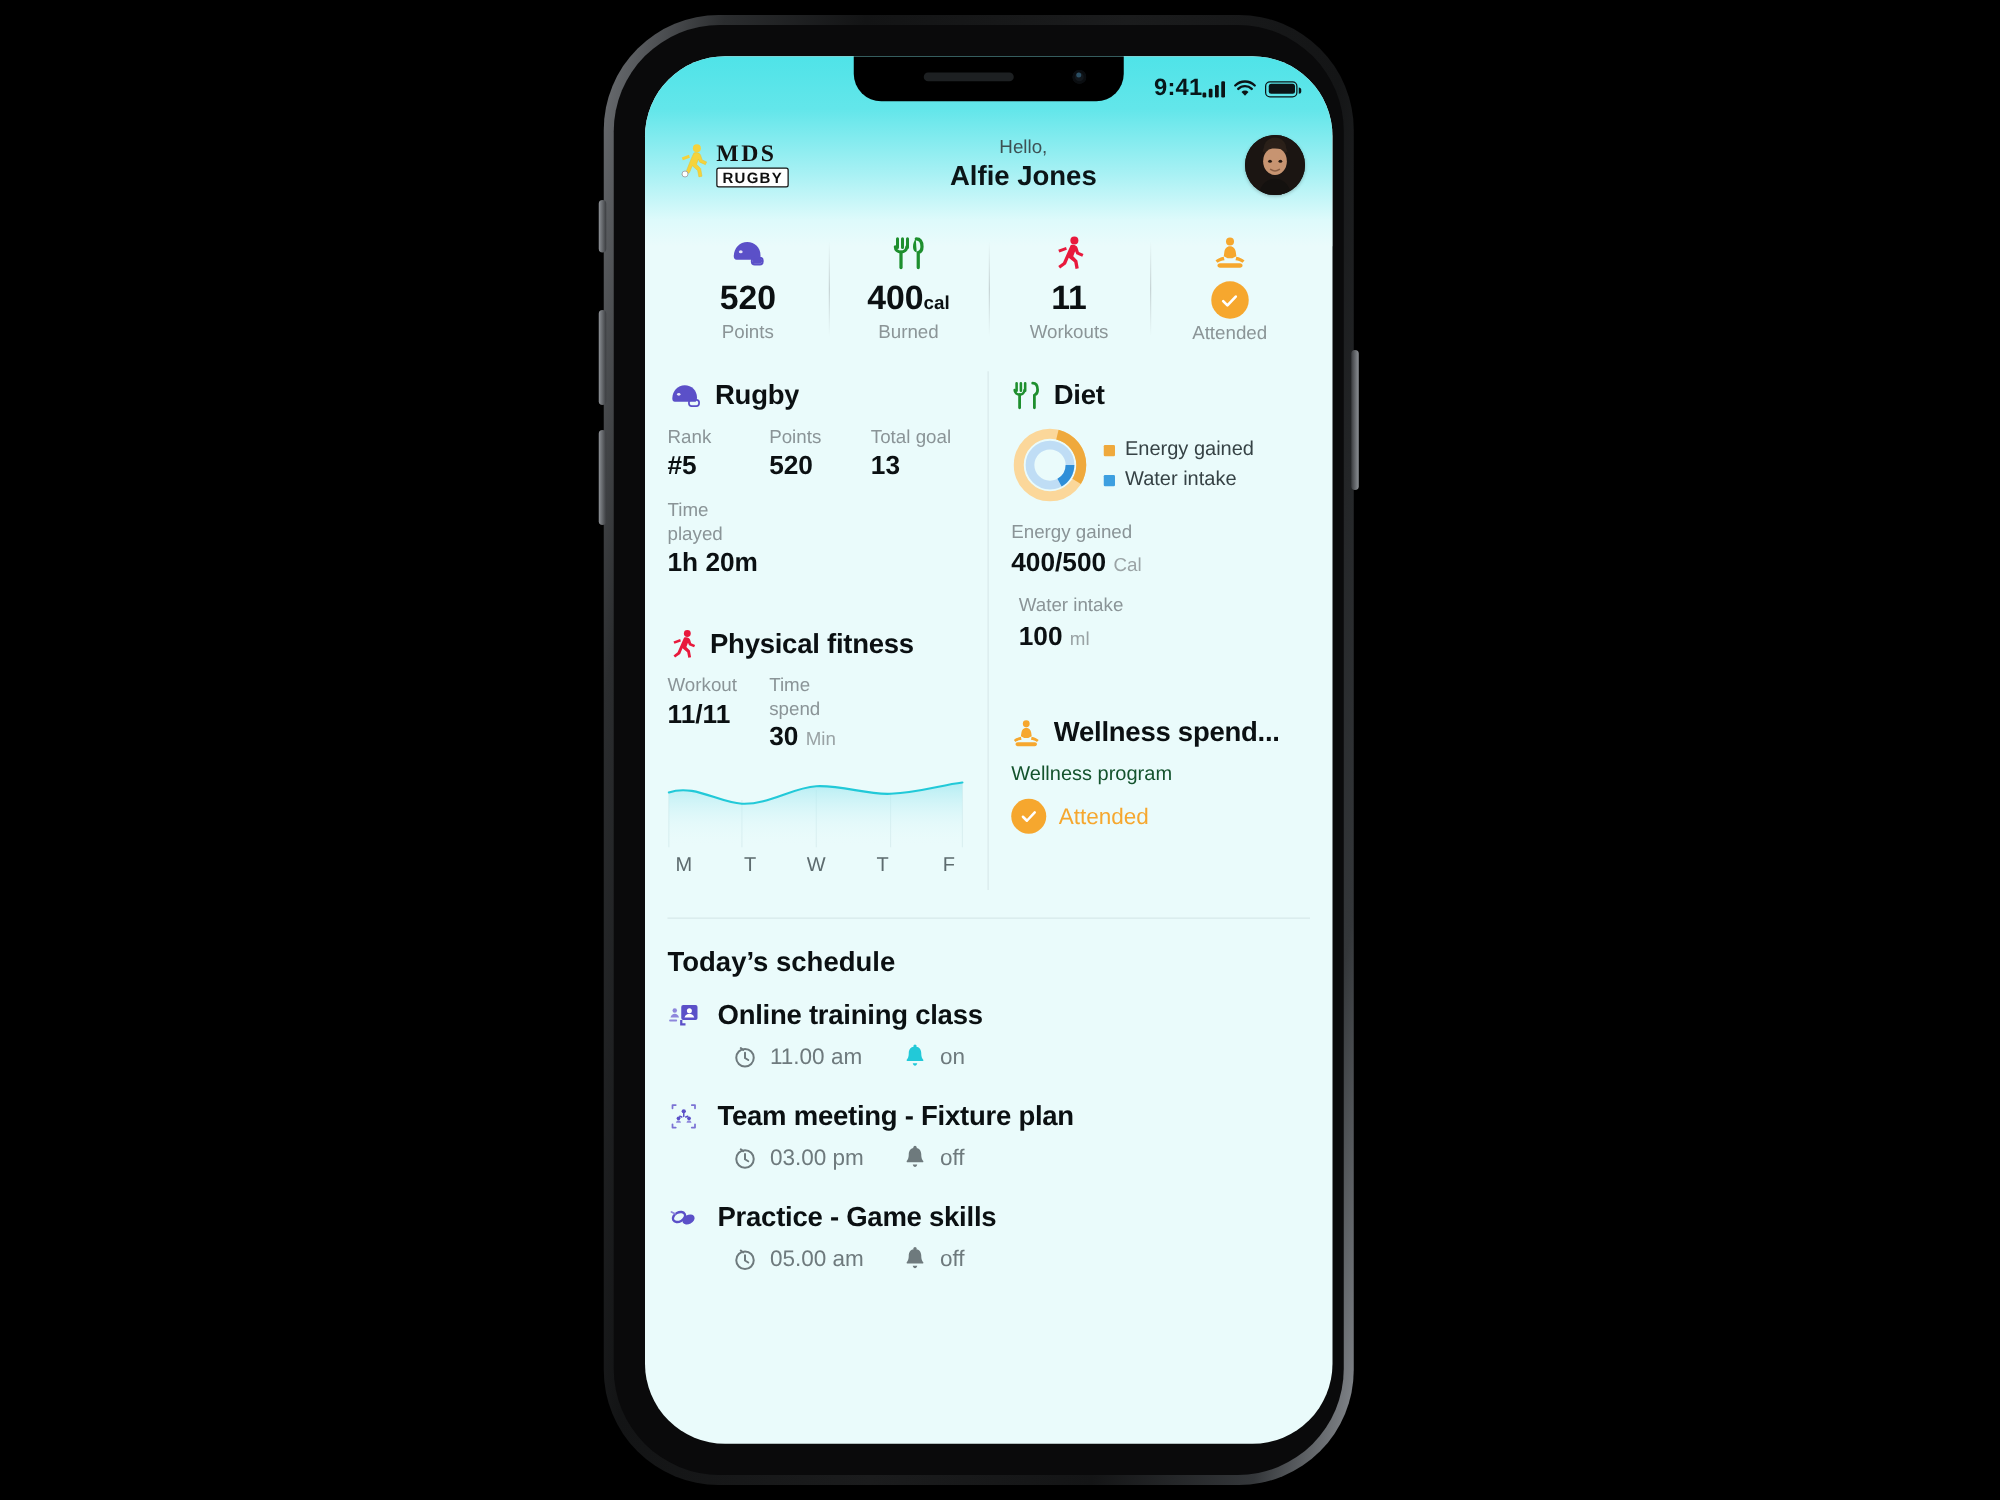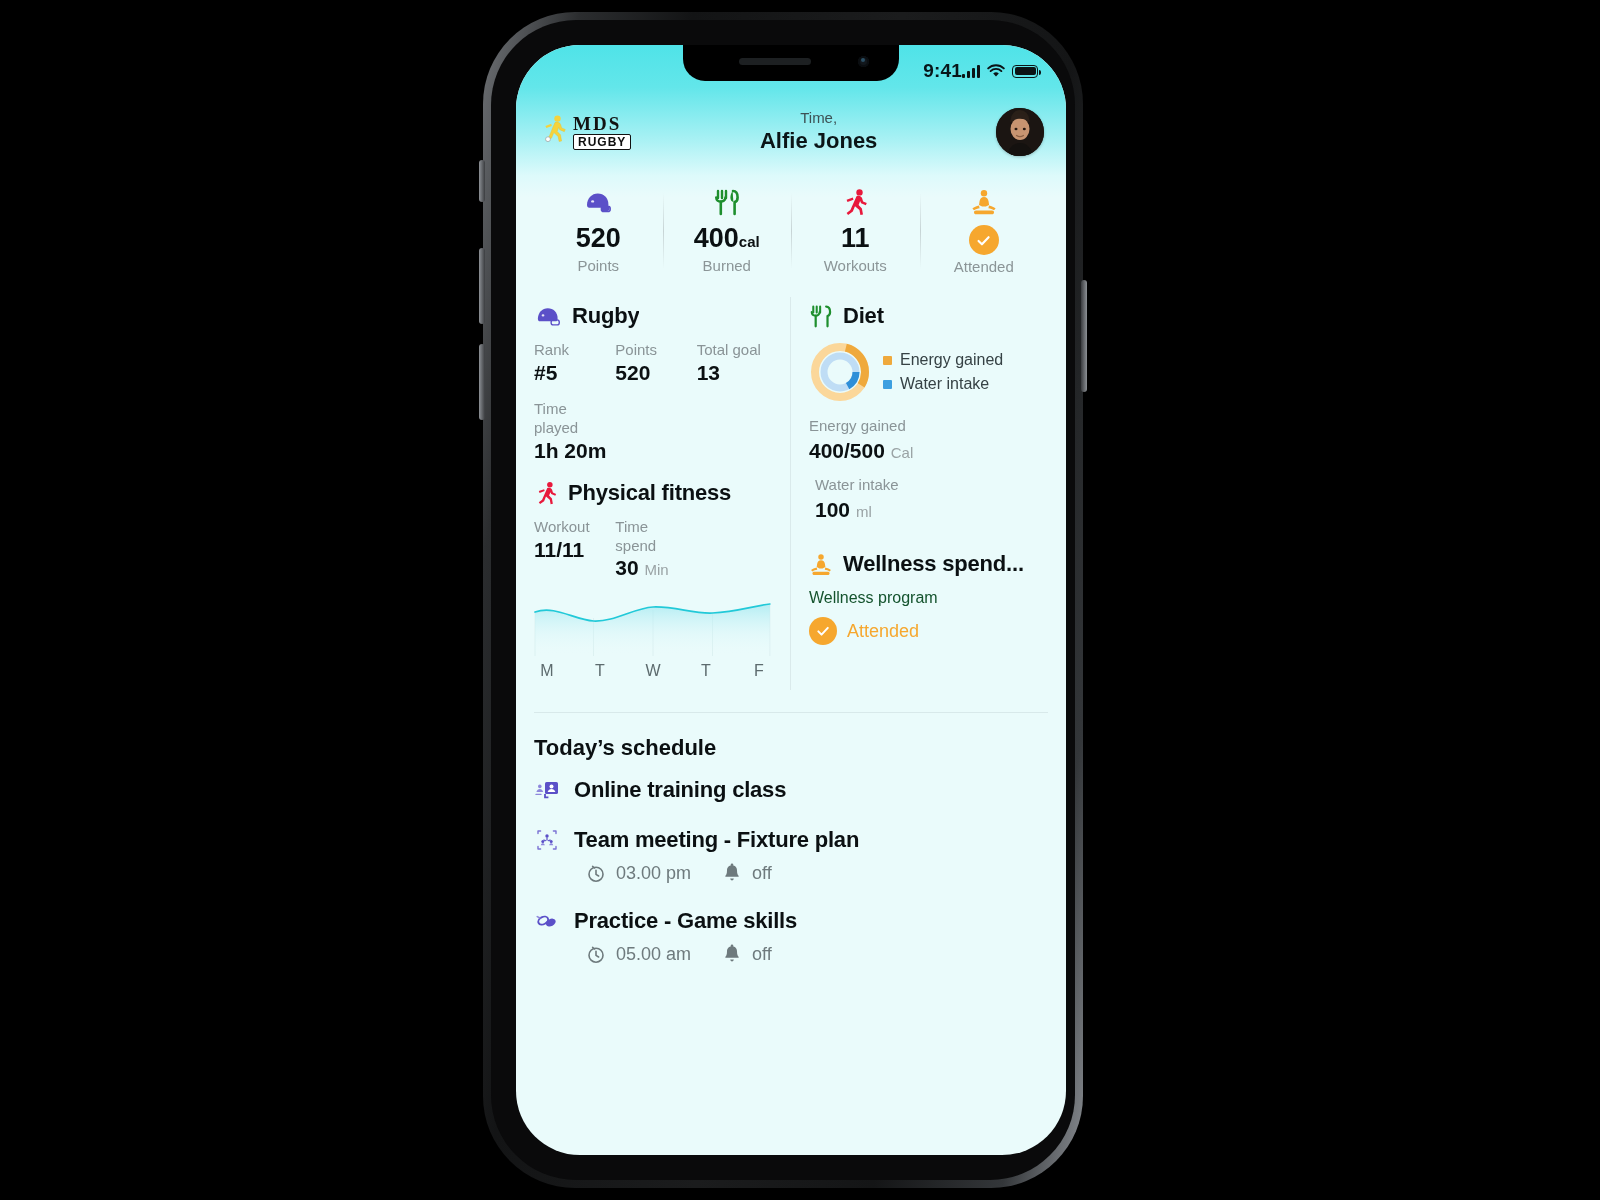--- a/index.html
+++ b/index.html
@@ -110,21 +110,21 @@
   .stat-lbl { font-size:15px; color:#8b9597; margin-top:3px; }
   .check-badge { width:30px; height:30px; border-radius:50%; background:#F6A72E;
                  display:flex; align-items:center; justify-content:center; margin:6px auto 0; }
   .check-badge svg { width:17px; height:17px; }
 
   
   .cards { display:flex; padding: 6px 0 0; }
   .col { width:50%; padding: 0 18px; }
   .col-left { border-right: 1px solid rgba(175,192,194,.28); }
   .card { padding: 6px 0 10px; }
-  .card + .card { }
+  .card + .card { margin-top: 22px; }
   .card-hd { display:flex; align-items:center; gap:10px; margin-bottom: 12px; }
   .card-hd .ic { font-size:23px; line-height:1; }
   .card-hd h3 { font-size:22px; font-weight:700; color:#0b1012; letter-spacing:-.2px;
                 white-space:nowrap; overflow:hidden; text-overflow:ellipsis; }
   .kv-grid { display:grid; grid-template-columns: 1fr 1fr 1fr; row-gap: 14px; column-gap: 6px; }
   .kv-lbl { font-size:15px; color:#8a9497; line-height:1.25; }
   .kv-val { font-size:21px; font-weight:700; color:#0b1012; line-height:1.25; }
   .kv-val .sub { font-size:15px; font-weight:400; color:#9aa3a5; }
 
   
@@ -216,21 +216,21 @@
                 <circle cx="6" cy="25.2" r="2.4" fill="#fff" stroke="#9aa0a6" stroke-width=".7"></circle>
               </svg>
             </span>
             <span class="logo-text">
               <span class="logo-mds">MDS</span>
               <span class="logo-rugby">RUGBY</span>
             </span>
           </div>
 
           <div class="greet">
-            <div class="greet-hi">Time,</div>
+            <div class="greet-hi">Hello,</div>
             <div class="greet-name">Alfie Jones</div>
           </div>
 
           <div class="avatar">
             <svg width="48" height="48" viewBox="0 0 48 48">
               <rect width="48" height="48" fill="#1b1512"></rect>
               <circle cx="24" cy="11" r="9" fill="#2a2018"></circle>
               <ellipse cx="24" cy="21" rx="9.5" ry="11" fill="#c79471"></ellipse>
               <path d="M14 14c1-6 5.5-9 10-9s9 3 10 9c-3-2.5-6-3.2-10-3.2S17 11.6 14 14z" fill="#2b2019"></path>
               <ellipse cx="20" cy="21" rx="1.5" ry="1.2" fill="#271a12"></ellipse>
@@ -474,20 +474,38 @@
                     <circle cx="17.5" cy="9.6" r="2" fill="#fff"></circle>
                     <path d="M13.6 15c.6-2 2.2-3 3.9-3s3.3 1 3.9 3z" fill="#fff"></path>
                     <path d="M11 17v3.4h3.4" fill="none" stroke="#5B50C8" stroke-width="1.8"></path>
                     <circle cx="5.8" cy="9.4" r="1.8" fill="#8E87DC"></circle>
                     <path d="M2.4 15c.5-2 1.9-3 3.4-3s2.9 1 3.4 3z" fill="#8E87DC"></path>
                     <path d="M2 17.4h5" stroke="#8E87DC" stroke-width="1.4" stroke-linecap="round"></path>
                   </svg>
                 </span>
                 <span class="sched-name">Online training class</span>
               </div>
+              <div class="sched-meta">
+                <span class="mi">
+                  <svg width="20" height="20" viewBox="0 0 20 20">
+                    <circle cx="10" cy="11.2" r="7" fill="none" stroke="#6e7a7d" stroke-width="1.6"></circle>
+                    <path d="M10 7.2v4.2l2.6 1.6" stroke="#6e7a7d" stroke-width="1.6" fill="none" stroke-linecap="round"></path>
+                    <path d="M6.6 3.4 8.6 5" stroke="#6e7a7d" stroke-width="1.6" stroke-linecap="round"></path>
+                  </svg>
+                </span>
+                <span class="sched-time">11.00 am</span>
+                <span class="mi">
+                  <svg width="18" height="20" viewBox="0 0 18 20">
+                    <path d="M9 2.2c-3 0-5 2.2-5 5.2 0 3.6-1 4.6-1.6 5.4-.3.4 0 1 .5 1h12.2c.6 0 .8-.6.5-1-.6-.8-1.6-1.8-1.6-5.4 0-3-2-5.2-5-5.2z" fill="#22C9D8"></path>
+                    <path d="M7.2 15.6c.2 1.2 1 2 1.8 2s1.6-.8 1.8-2z" fill="#22C9D8"></path>
+                    <circle cx="9" cy="1.8" r="1.3" fill="#22C9D8"></circle>
+                  </svg>
+                </span>
+                <span class="sched-alarm">on</span>
+              </div>
             </div>
 
             <div class="sched-item">
               <div class="sched-row">
                 <span class="sched-ic">
                   <svg width="26" height="26" viewBox="0 0 26 26">
                     <path d="M4 4h2.6M4 4v2.6M22 4h-2.6M22 4v2.6M4 22h2.6M4 22v-2.6M22 22h-2.6M22 22v-2.6" stroke="#7B72D4" stroke-width="1.4" fill="none" stroke-linecap="round"></path>
                     <circle cx="13" cy="9" r="1.7" fill="#5B50C8"></circle>
                     <circle cx="8.8" cy="14.6" r="1.5" fill="#5B50C8"></circle>
                     <circle cx="17.2" cy="14.6" r="1.5" fill="#5B50C8"></circle>

